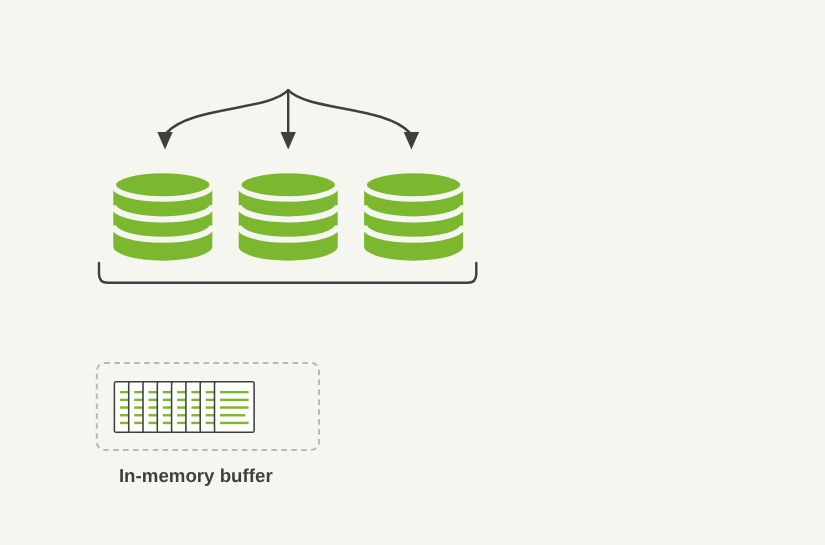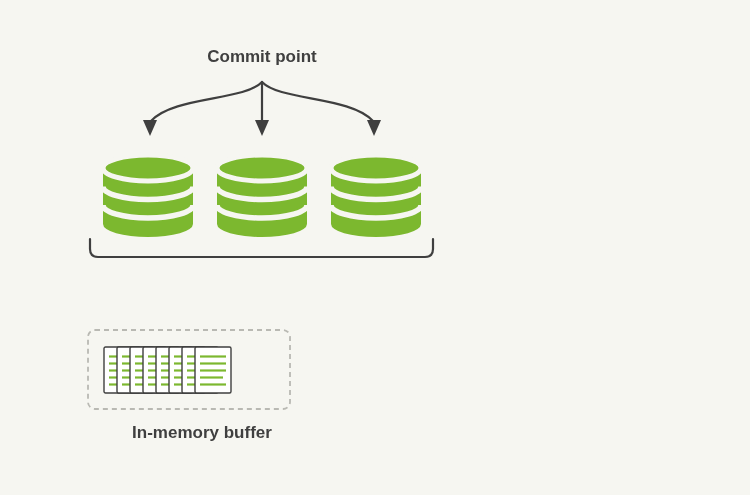--- a/index.html
+++ b/index.html
@@ -78,17 +78,16 @@
       <use href="#page" x="117" y="347"></use>
       <use href="#page" x="130" y="347"></use>
       <use href="#page" x="143" y="347"></use>
       <use href="#page" x="156" y="347"></use>
       <use href="#page" x="169" y="347"></use>
       <use href="#page" x="182" y="347"></use>
       <use href="#page" x="195" y="347"></use>
     </g>
   </svg>
 
-  <div class="label" style="left:162px;top:47px;width:200px;">Commit point</div>
 
 
-  <div class="label" style="left:102px;top:423px;width:200px;">In-memory buffer</div>
+  <div class="label" style="left:78px;top:423px;width:200px;">In-memory buffer</div>
 </div>
 
 </body></html>

